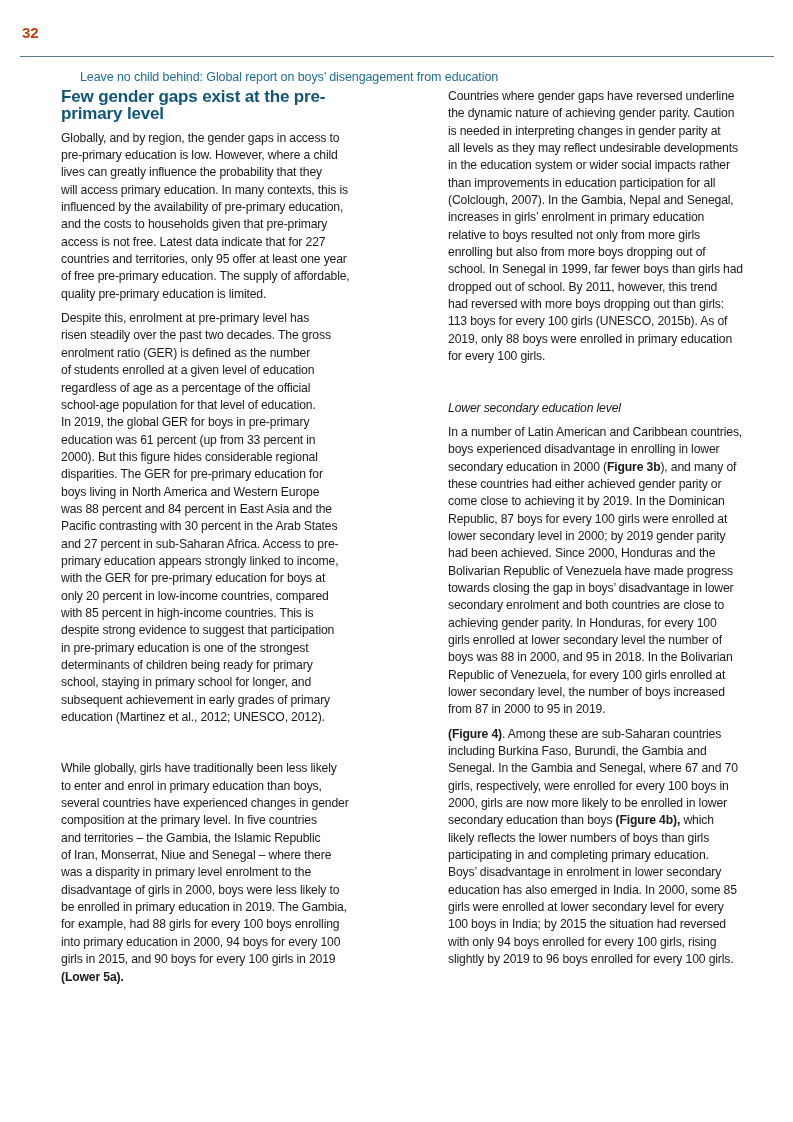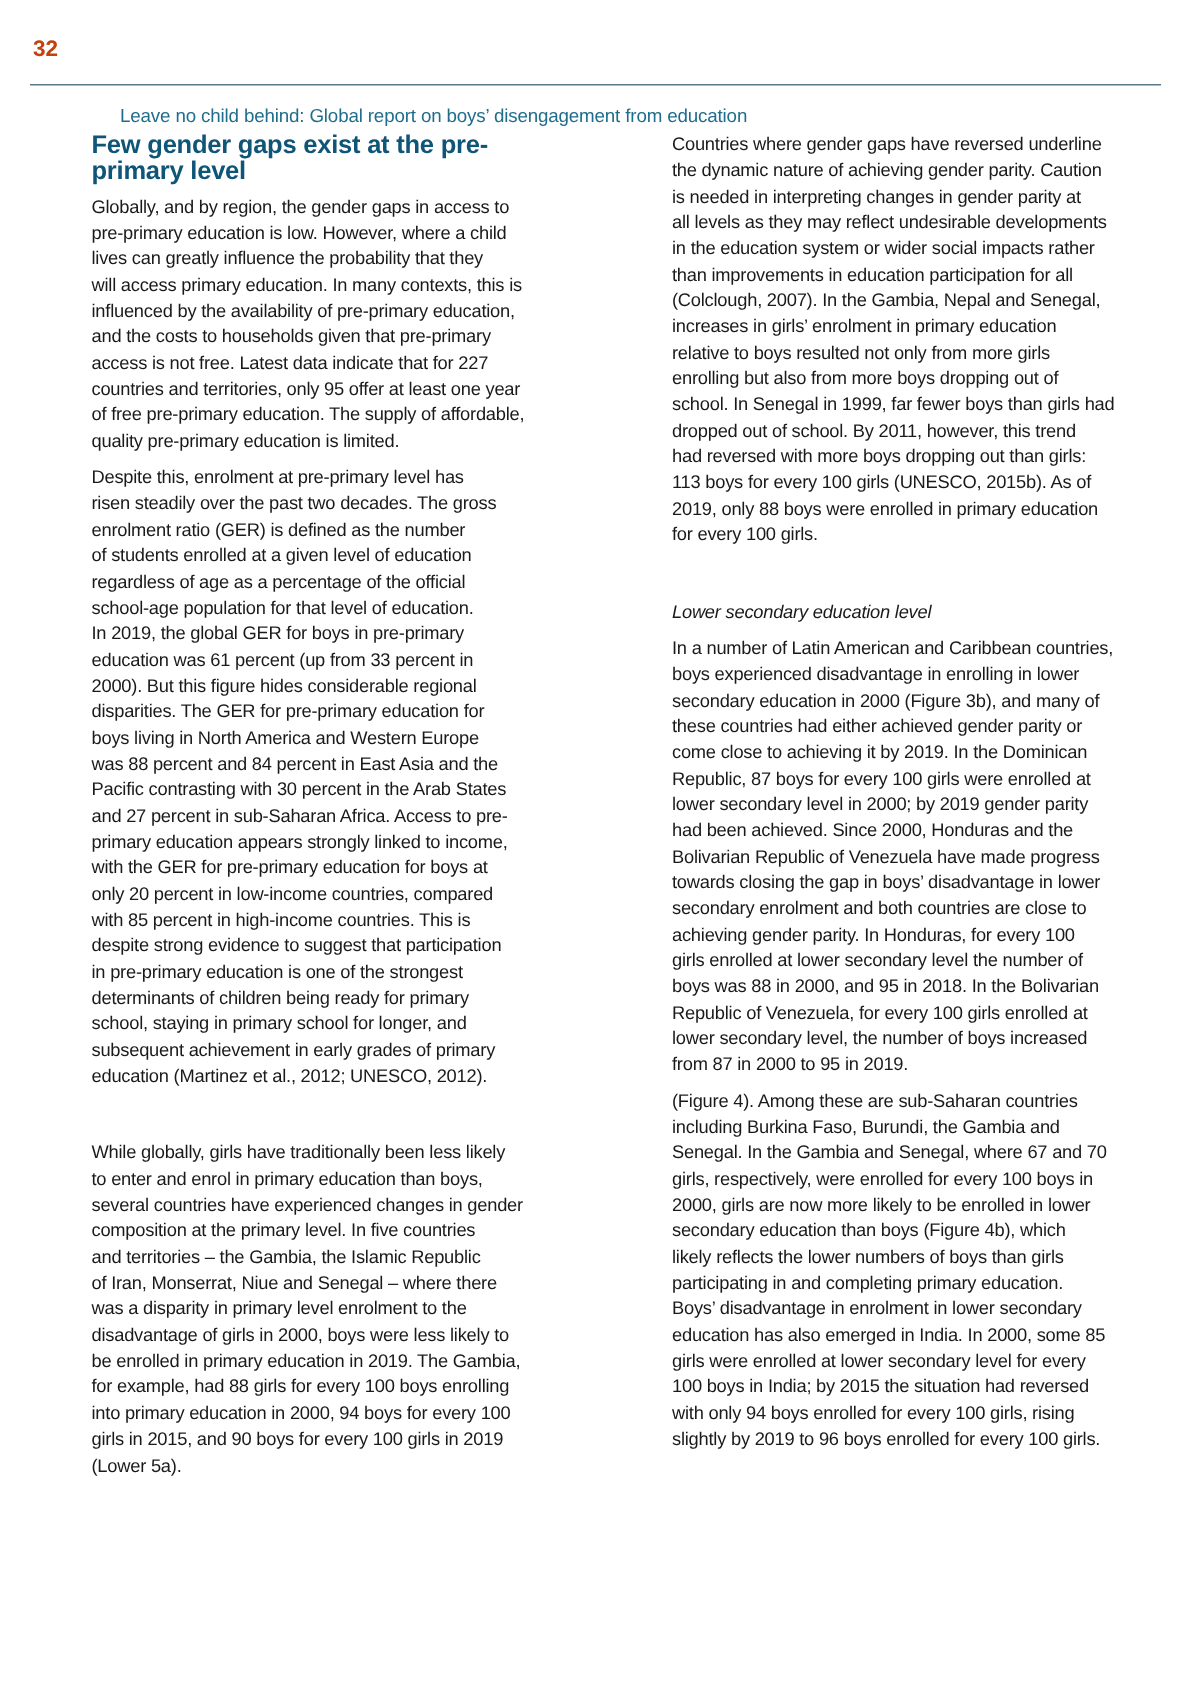--- a/index.html
+++ b/index.html
@@ -7,21 +7,21 @@
          font-family: "Liberation Sans", sans-serif; color: #1a1a1a; }
   .page-num { position: absolute; left: 22px; top: 24px; font-size: 15px; font-weight: bold; color: #c2410c; }
   .running-title { position: absolute; left: 80px; top: 26px; font-size: 12.5px; color: #1f6d8c; letter-spacing: -0.1px; margin-top: 44px; }
   .header-rule { position: absolute; left: 20px; top: 56px; width: 754px; height: 1px; background: #5a7a8c; }
   .col { position: absolute; top: 88px; font-size: 12.2px; line-height: 17.35px; letter-spacing: -0.15px; }
   .col-left { left: 61px; width: 310px; }
   .col-right { left: 412px; width: 320px; margin-left: 36px; }
   .h { color: #0e5577; font-weight: bold; font-size: 17px; line-height: 17.35px; margin: 0 0 7px 0; }
   .sub { font-style: italic; margin: 0 0 7px 0; }
   p { margin: 0 0 7px 0; white-space: pre-line; }
-  b { font-weight: normal; }
+  b { font-weight: bold; }
   .gap-lg { height: 27px; }
 </style>
 </head>
 <body>
 
 <div class="page-num">32</div>
 <div class="running-title">Leave no child behind: Global report on boys’ disengagement from education</div>
 <div class="header-rule"></div>
 
 <div class="col col-left">

